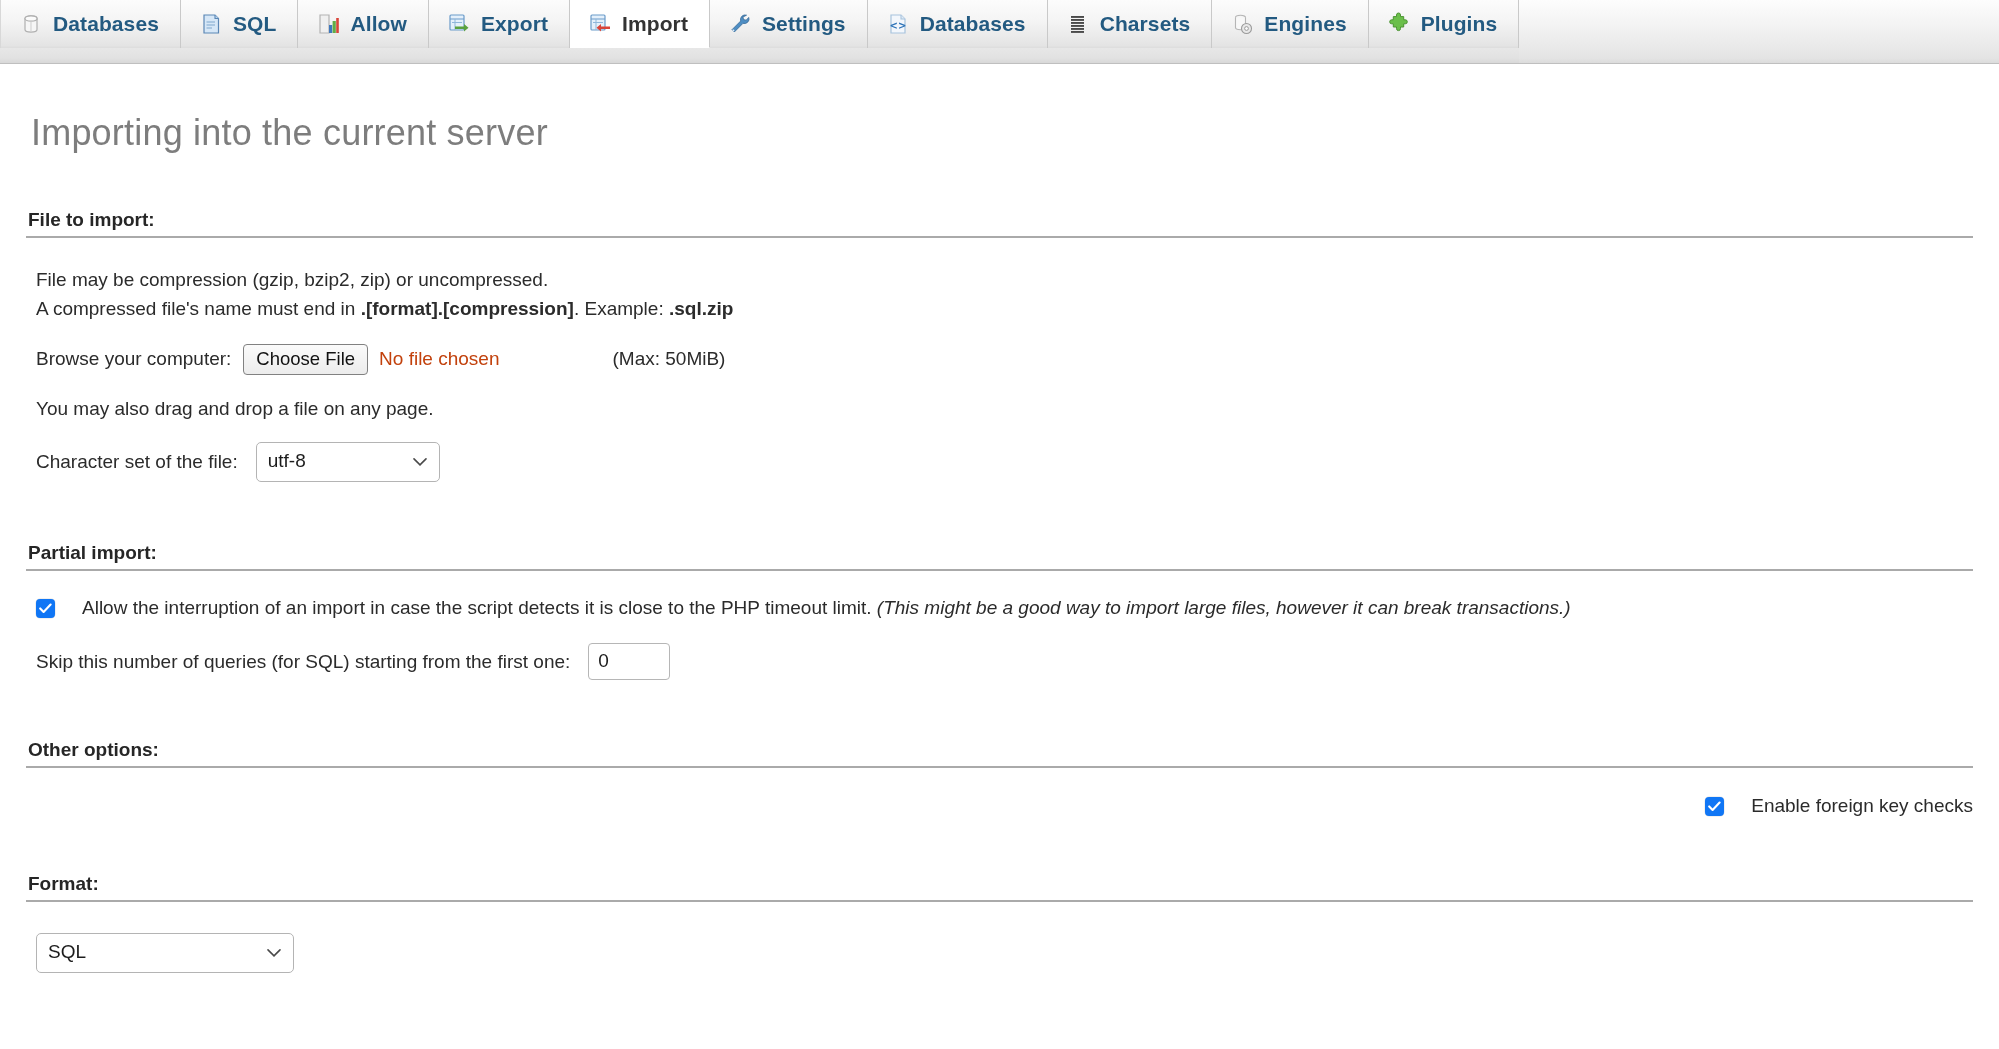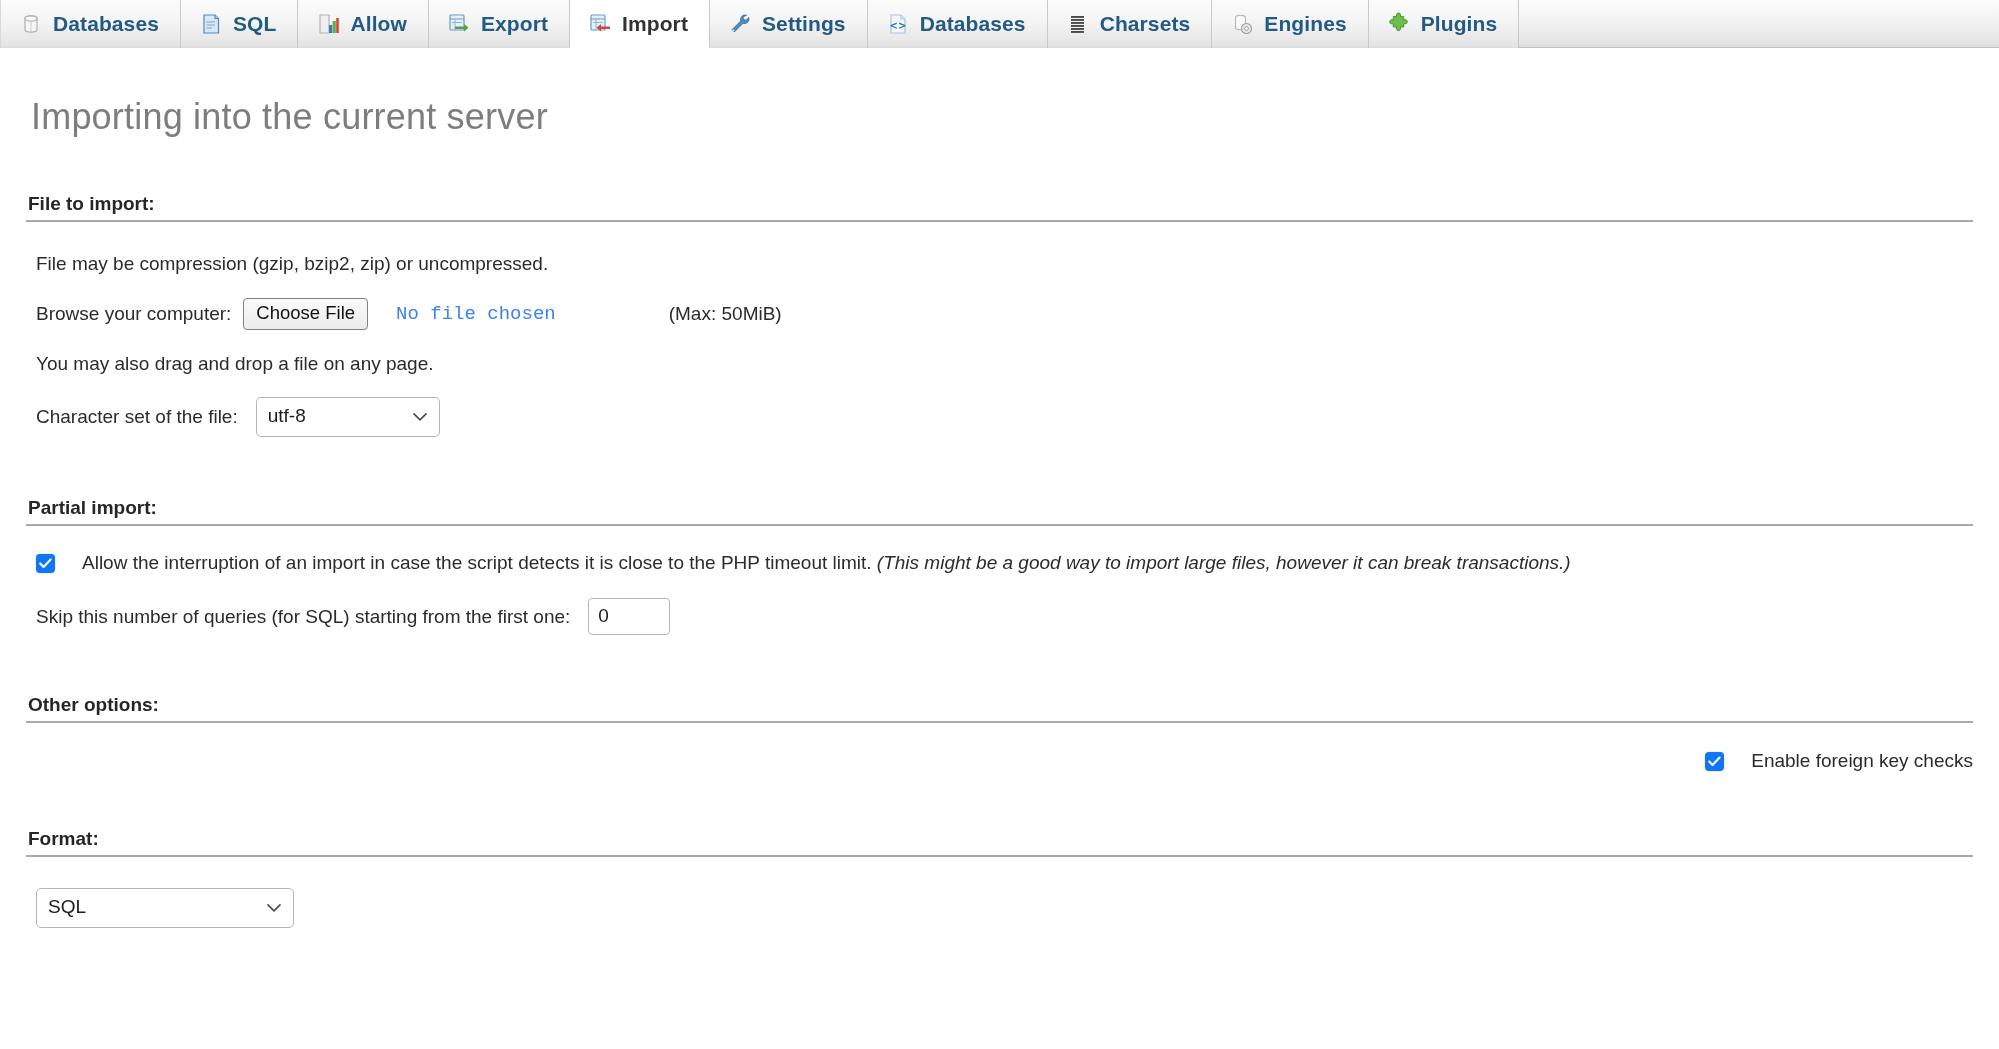--- a/index.html
+++ b/index.html
@@ -9,21 +9,21 @@
     width: 1999px;
     height: 1049px;
     background: #ffffff;
     font-family: "Liberation Sans", sans-serif;
     overflow: hidden;
   }
 
   
   #tabbar {
     position: relative;
-    height: 48px;
+    height: 64px;
     background: linear-gradient(to bottom, #fdfdfd 0%, #f3f3f3 40%, #e2e2e2 92%, #d8d8d8 100%);
     border-bottom: 1px solid #bfbfbf;
     display: flex;
     align-items: stretch;
     box-sizing: border-box;
   }
 
   .tab {
     display: flex;
     align-items: center;
@@ -140,23 +140,22 @@
     color: #111;
     background: linear-gradient(to bottom, #fbfbfb 0%, #ececec 100%);
     border: 1px solid #818181;
     border-radius: 4px;
     padding: 4px 12px 5px 12px;
     cursor: pointer;
     line-height: 1.12;
   }
   .no-file-text {
     font-size: 19px;
-    color: #3b82f6;
-    margin-left: 28px;
-    font-family: Liberation Mono, monospace;
+    color: #c2410c;
+    margin-left: 11px;
   }
   .max-size {
     font-size: 19px;
     color: #2b2b2b;
     margin-left: 113px;
   }
 
   
   select.pma-select {
     font-family: "Liberation Sans", sans-serif;
@@ -360,20 +359,23 @@
 <div id="page">
 
   <h1 id="page-title">Importing into the current server</h1>
 
   <div class="content">
 
     <div class="section-head sec-file">File to import:</div>
 
     <div class="blk-1 body-text">
       <div>File may be compression (gzip, bzip2, zip) or uncompressed.</div>
+      <div>
+        <span>A compressed file's name must end in </span><span class="bold-inline">.[format].[compression]</span><span>. Example: </span><span class="bold-inline">.sql.zip</span>
+      </div>
     </div>
 
     <div class="row blk-2">
       <span>Browse your computer:</span>
       <span class="file-widget">
         <button class="choose-file-btn" type="button">Choose File</button>
         <span class="no-file-text">No file chosen</span>
       </span>
       <span class="max-size">(Max: 50MiB)</span>
     </div>

